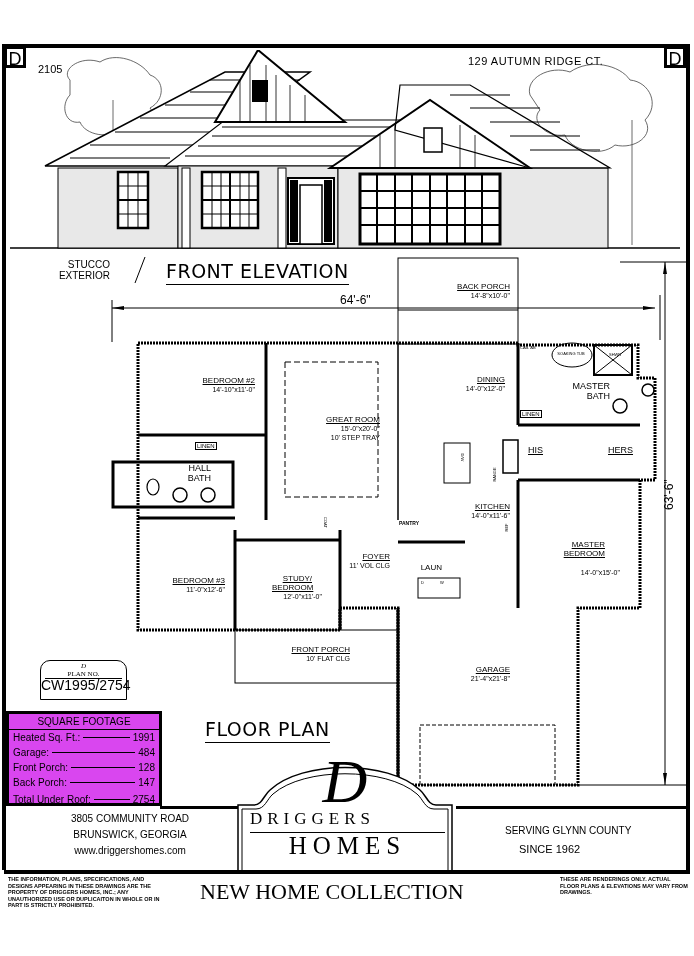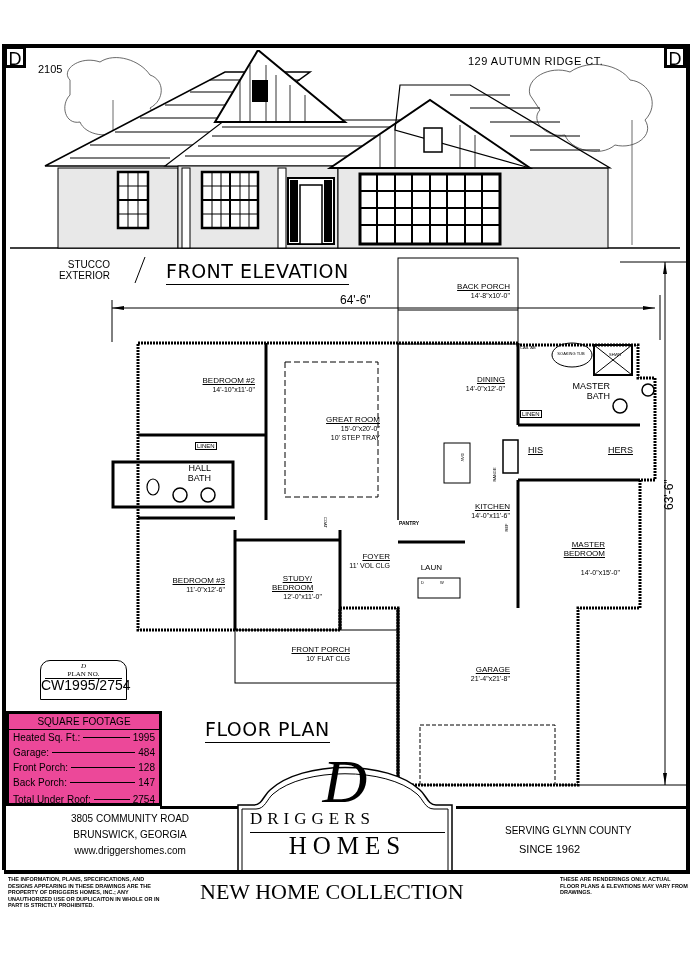--- a/index.html
+++ b/index.html
@@ -10,21 +10,21 @@
            border: 4px solid #000; border-bottom: none; box-sizing: border-box; }
   .corner-d { position: absolute; width: 22px; height: 22px; border: 3px solid #000;
               background: #fff; font-size: 18px; line-height: 20px; text-align: center;
               box-sizing: border-box; }
   .small { font-size: 10px; }
   .label { font-size: 8px; line-height: 9px; text-align: right; }
   .label .u { text-decoration: underline; font-size: 8px; }
   .title-big { font-family: "DejaVu Sans", sans-serif; font-size: 19px; letter-spacing: 0.5px;
                border-bottom: 1px solid #000; padding-bottom: 2px; }
   .sqft { position: absolute; left: 6px; top: 711px; width: 156px; height: 95px;
-          border: 3px solid #000; background: #ec4899; font-size: 10px; box-sizing: border-box; }
+          border: 3px solid #000; background: #d946ef; font-size: 10px; box-sizing: border-box; }
   .sqft .hdr { text-align: center; border-bottom: 1px solid #000; height: 15px; line-height: 15px; }
   .sqft .row { display: flex; align-items: center; height: 15px; padding: 0 4px; justify-content: space-between; }
   .sqft .row .dash { flex: 1; border-top: 1px solid #000; margin: 0 3px; }
   .footer-text { font-size: 10px; text-align: center; line-height: 16px; }
   .serif { font-family: "Liberation Serif", serif; }
   .disclaim { font-size: 5.5px; line-height: 6.5px; font-weight: bold; }
 </style>
 </head>
 <body>
 
@@ -293,21 +293,21 @@
   <div style="font-size:14px; line-height:12px;">CW1995/2754</div>
 </div>
 
 <div class="abs title-big" style="left:205px; top:718px;">FLOOR PLAN</div>
 
 <div class="sqft">
   <div class="hdr">SQUARE FOOTAGE</div>
   <div class="row">
     <span>Heated Sq. Ft.:</span>
       <span class="dash"></span>
-      <span>1995</span>
+      <span>1991</span>
   </div>
   <div class="row">
     <span>Garage:</span>
       <span class="dash"></span>
       <span>484</span>
   </div>
   <div class="row">
     <span>Front Porch:</span>
       <span class="dash"></span>
       <span>128</span>

